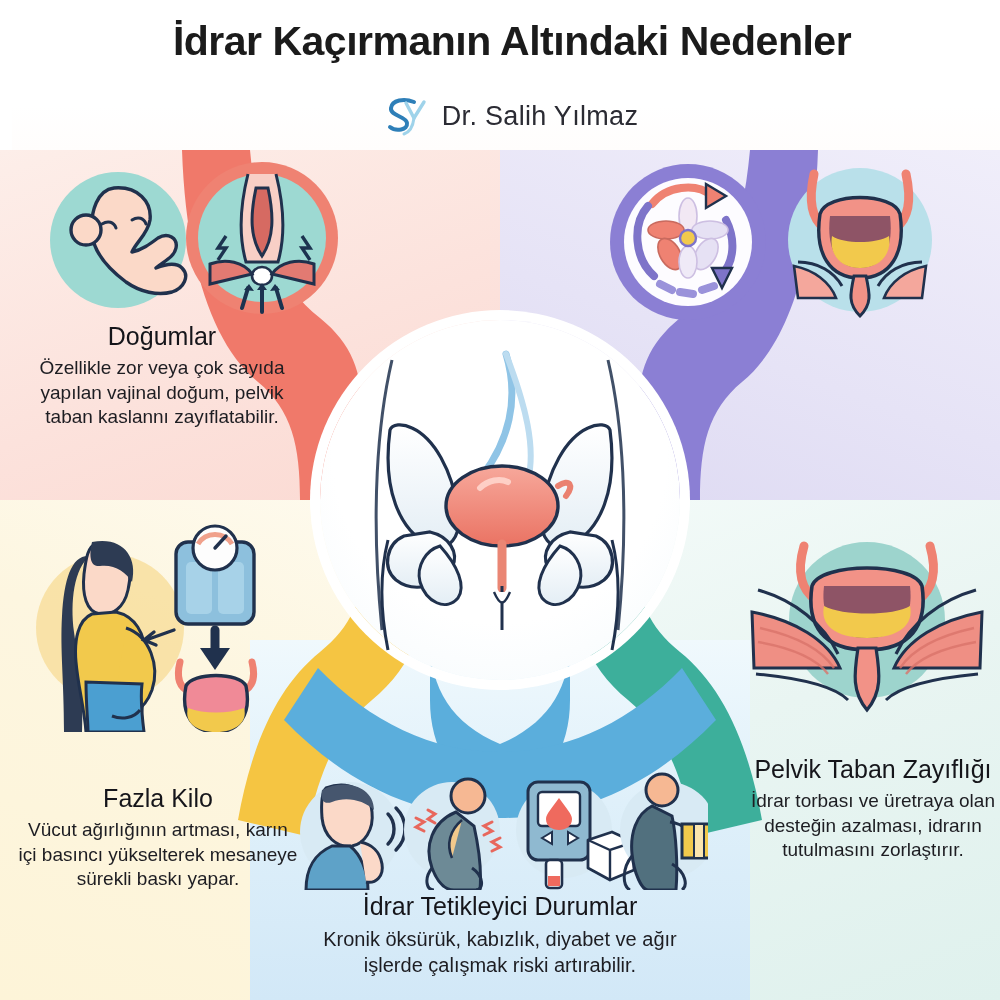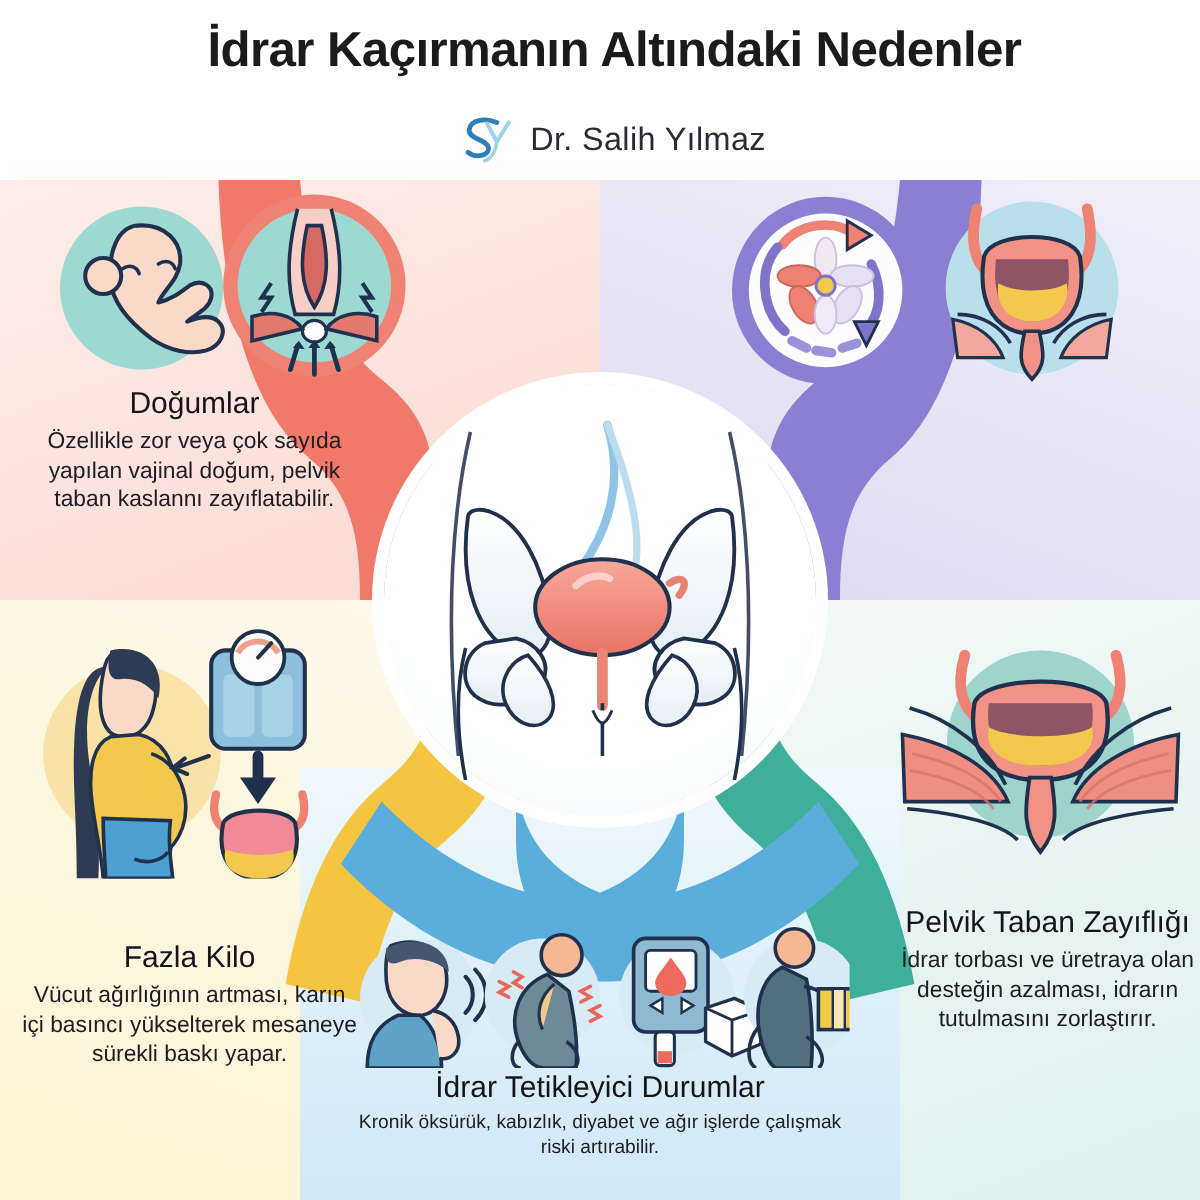--- a/index.html
+++ b/index.html
@@ -40,21 +40,21 @@
   
   .blk{position:absolute;text-align:center;}
   .blk h3{margin:0 0 6px 0;font-size:25px;font-weight:normal;color:#15151a;line-height:1.12;}
   .blk p{margin:0;font-size:19px;color:#1d1d22;line-height:1.30;}
 
   #txt-tl{left:28px;top:322px;width:268px;}
   #txt-tr{left:712px;top:322px;width:268px;}
   #txt-bl{left:18px;top:740px;width:280px;margin-top:44px;}
   #txt-br{left:730px;top:755px;width:256px;margin-left:15px;}
   #txt-bc{left:296px;top:892px;width:408px;}
-  #txt-bc p{font-size:16px;}
+  #txt-bc p{font-size:20px;}
 
   
   .ill{position:absolute;}
   #ill-tl{left:40px;top:158px;width:300px;height:170px;}
   #ill-tr{left:608px;top:158px;width:348px;height:170px;}
   #ill-bl{left:30px;top:520px;width:292px;height:212px;}
   #ill-br{left:742px;top:528px;width:250px;height:192px;}
   #ill-bc{left:296px;top:772px;width:412px;height:118px;}
   #ill-ct{left:330px;top:330px;width:340px;height:340px;}
 

